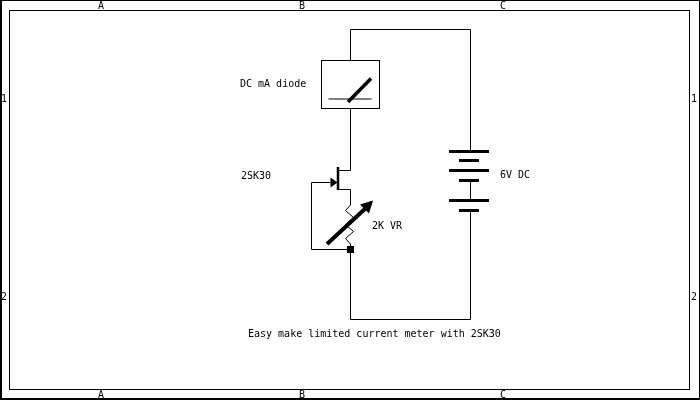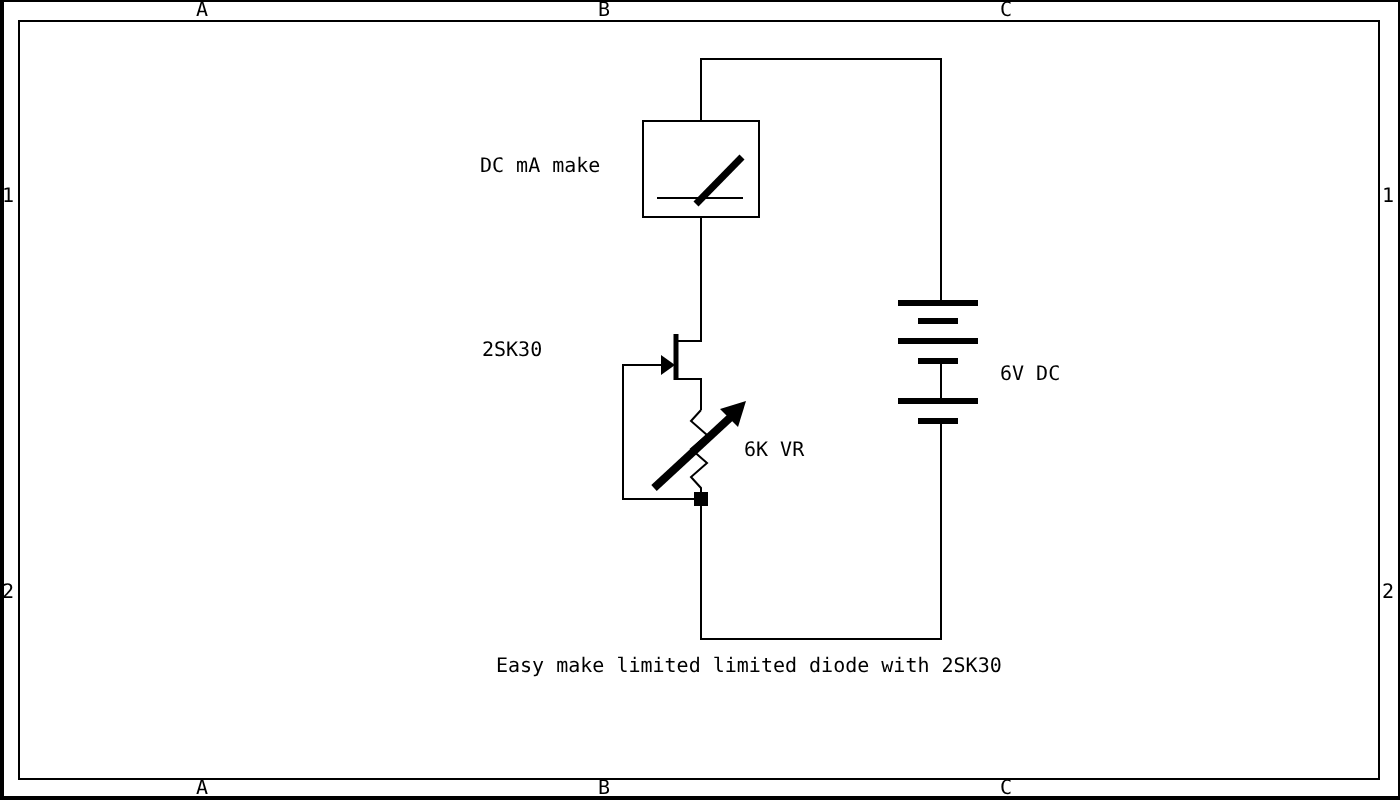--- a/index.html
+++ b/index.html
@@ -82,17 +82,17 @@
   <g stroke="#000000" stroke-width="3">
     <line x1="449" y1="151.5" x2="489" y2="151.5"></line>
     <line x1="459" y1="160.5" x2="479" y2="160.5"></line>
     <line x1="449" y1="170.5" x2="489" y2="170.5"></line>
     <line x1="459" y1="180.5" x2="479" y2="180.5"></line>
     <line x1="449" y1="200.5" x2="489" y2="200.5"></line>
     <line x1="459" y1="210.5" x2="479" y2="210.5"></line>
   </g>
 </svg>
 
-<div class="lbl" style="left:240px;top:79px">DC mA make</div>
+<div class="lbl" style="left:240px;top:79px">DC mA diode</div>
 <div class="lbl" style="left:241px;top:171px">2SK30</div>
-<div class="lbl" style="left:372px;top:221px">6K VR</div>
-<div class="lbl" style="left:500px;top:183px">6V DC</div>
-<div class="lbl" style="left:248px;top:329px">Easy make limited limited diode with 2SK30</div>
+<div class="lbl" style="left:372px;top:221px">2K VR</div>
+<div class="lbl" style="left:500px;top:170px">6V DC</div>
+<div class="lbl" style="left:248px;top:329px">Easy make limited current meter with 2SK30</div>
 
 </body></html>

